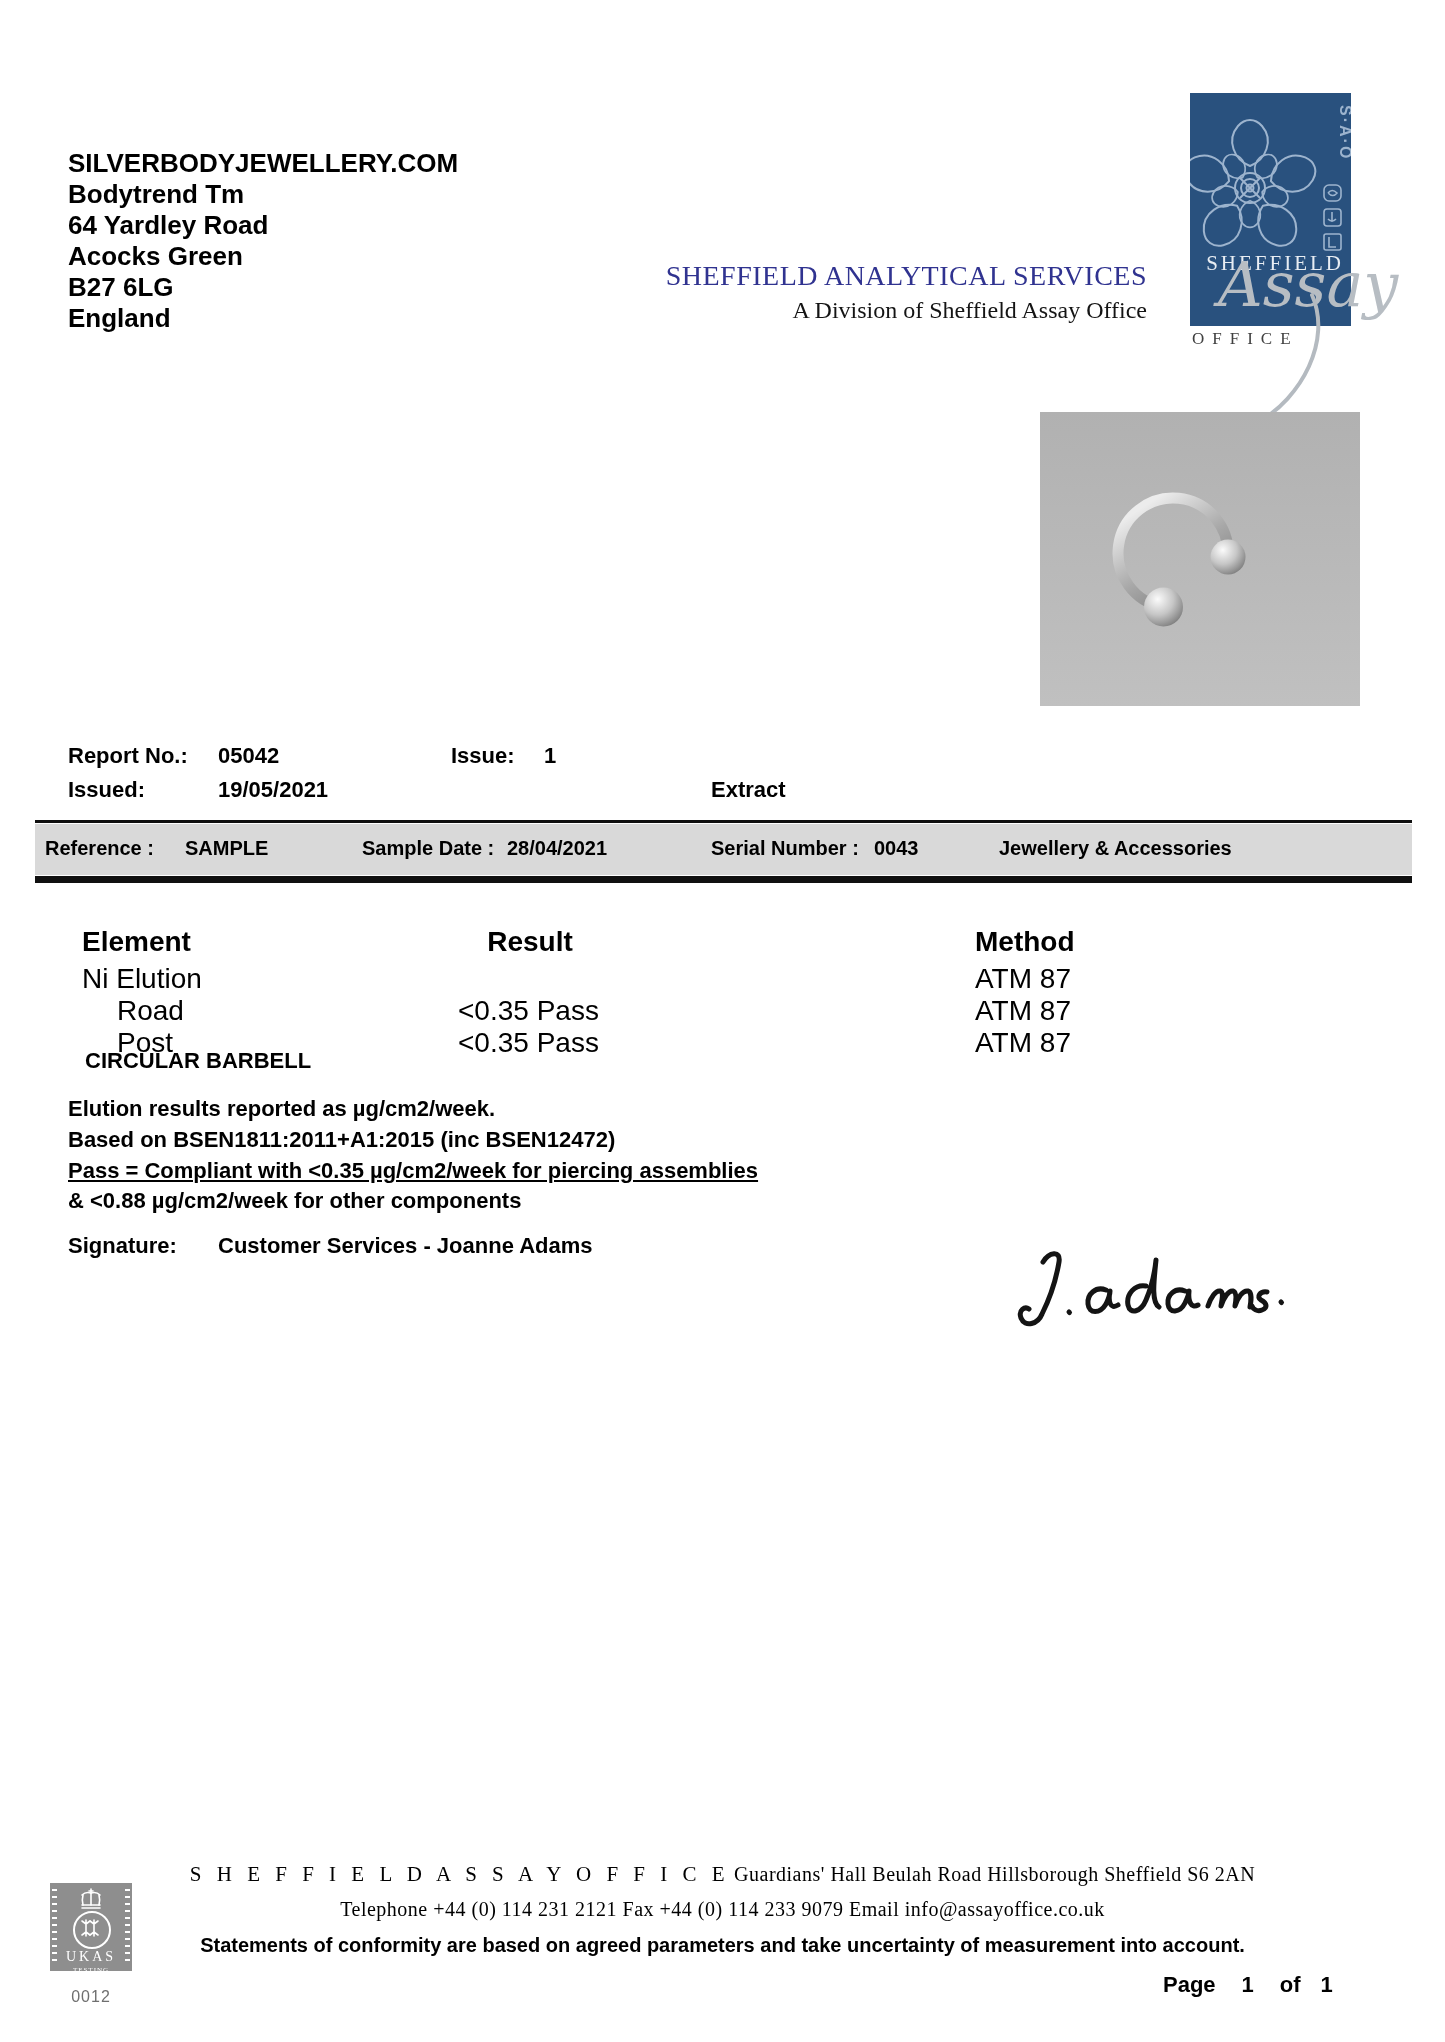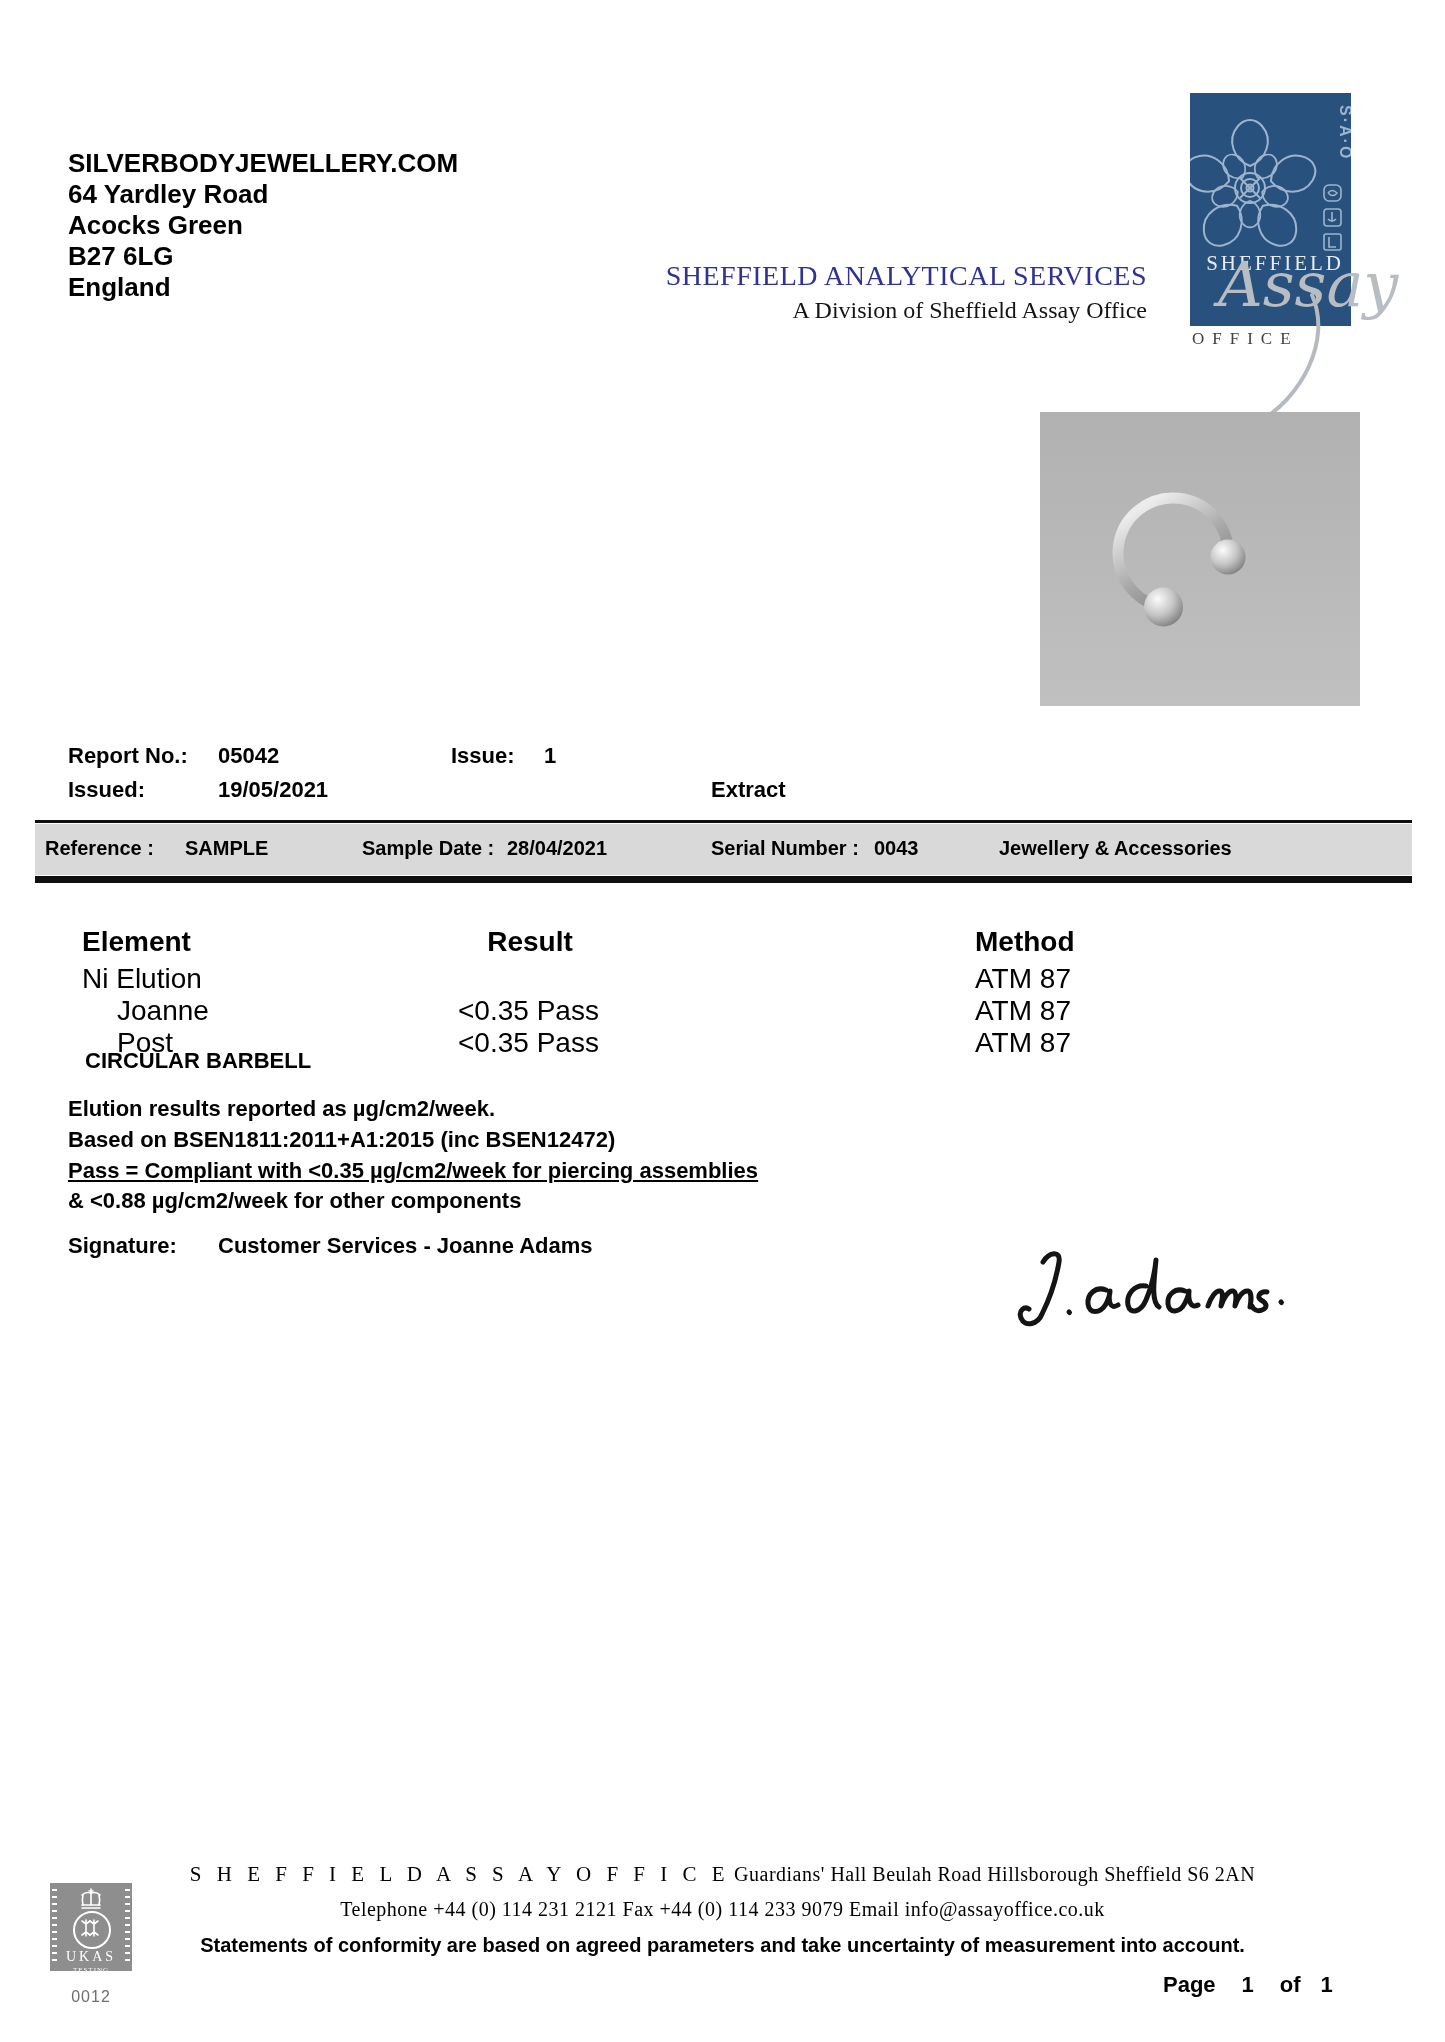--- a/index.html
+++ b/index.html
@@ -62,20 +62,21 @@
   .page-info { font-size:22px; font-weight:bold; white-space:nowrap; }
   .page-info span { margin-right:26px; }
 </style>
 </head>
 <body>
 
 <div class="page">
 
   <div class="abs addr" style="left:68px; top:148px;">
     <div>SILVERBODYJEWELLERY.COM</div>
+    <div>Bodytrend Tm</div>
     <div>64 Yardley Road</div>
     <div>Acocks Green</div>
     <div>B27 6LG</div>
     <div>England</div>
   </div>
 
   <div class="abs org-wrap">
     <div class="org-title">SHEFFIELD ANALYTICAL SERVICES</div>
     <div class="org-sub">A Division of Sheffield Assay Office</div>
   </div>
@@ -166,21 +167,21 @@
   </div>
   <div class="abs rule-thick"></div>
 
   <div class="abs tbl tbl-h" style="left:82px;  top:893px;">Element</div>
   <div class="abs tbl tbl-h" style="left:420px; top:893px; width:220px; text-align:center;">Result</div>
   <div class="abs tbl tbl-h" style="left:975px; top:893px;">Method</div>
 
   <div class="abs tbl" style="left:82px;  top:930px;">Ni Elution</div>
   <div class="abs tbl" style="left:975px; top:930px;">ATM 87</div>
 
-  <div class="abs tbl" style="left:117px; top:962px;">Joanne</div>
+  <div class="abs tbl" style="left:117px; top:962px;">Road</div>
   <div class="abs tbl" style="left:458px; top:962px;">&lt;0.35 Pass</div>
   <div class="abs tbl" style="left:975px; top:962px;">ATM 87</div>
 
   <div class="abs tbl" style="left:117px; top:994px;">Post</div>
   <div class="abs tbl" style="left:458px; top:994px;">&lt;0.35 Pass</div>
   <div class="abs tbl" style="left:975px; top:994px;">ATM 87</div>
 
   <div class="abs note" style="left:85px; top:1048px;">CIRCULAR BARBELL</div>
 
   <div class="abs note" style="left:68px; top:1096px;">Elution results reported as µg/cm2/week.</div>

